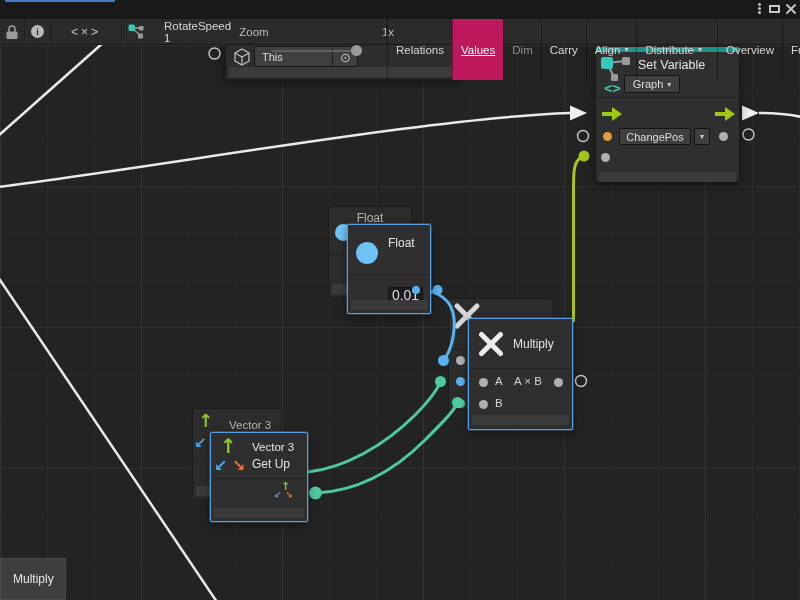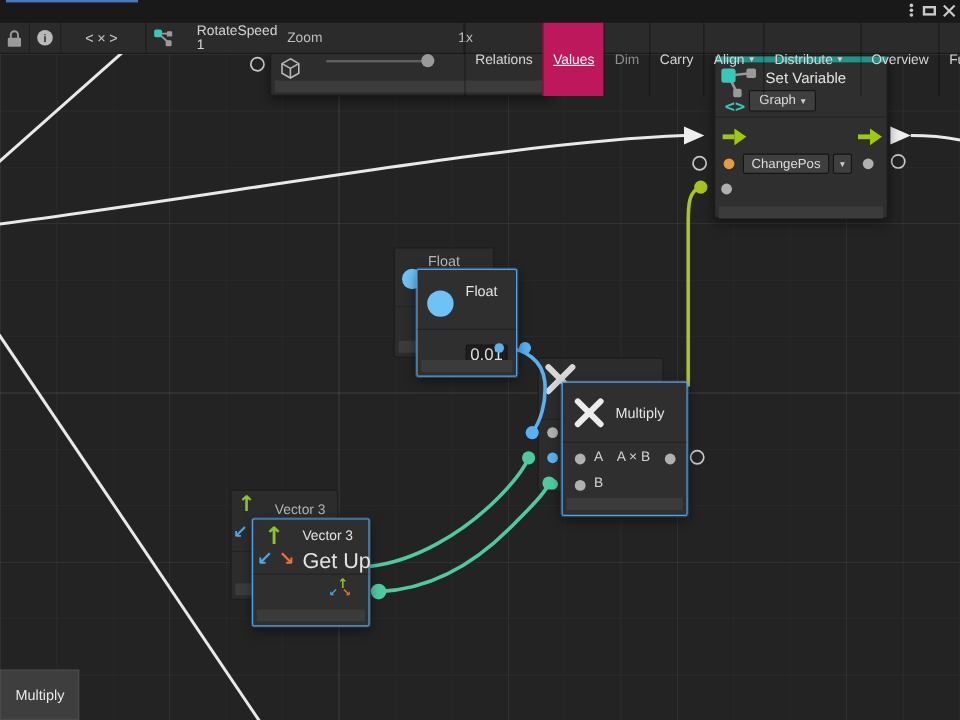--- a/index.html
+++ b/index.html
@@ -106,20 +106,25 @@
   <circle cx="583" cy="136" r="5.5" fill="none" stroke="#c9c9c9" stroke-width="1.4"></circle>
   <circle cx="748.5" cy="134.5" r="5.5" fill="none" stroke="#c9c9c9" stroke-width="1.4"></circle>
   <circle cx="581" cy="381" r="5.5" fill="none" stroke="#c9c9c9" stroke-width="1.4"></circle>
 </svg>
 
 <div class="node" style="left:225px;top:44px;width:235px;height:36px;background:#2d2d2d;">
   <svg class="abs" style="left:7px;top:3px;" width="18" height="18" viewBox="0 0 18 18">
     <polygon points="9,1 16,5 16,13 9,17 2,13 2,5" fill="none" stroke="#b9b9b9" stroke-width="1.3"></polygon>
     <path d="M2 5 L9 9 L16 5 M9 9 L9 17" fill="none" stroke="#b9b9b9" stroke-width="1.3"></path>
   </svg>
+  <div class="field" style="left:28px;top:1px;width:104px;height:21px;justify-content:flex-start;padding-left:7px;">
+    <span>This</span>
+    <span class="abs" style="right:6px;top:3px;font-size:13px;color:#c3c3c3;font-family:'DejaVu Sans',sans-serif;">⊙</span>
+    <div class="abs" style="right:24px;top:1px;width:1px;height:17px;background:#1c1c1c;"></div>
+  </div>
   <div class="footer" style="top:22px;"></div>
 </div>
 
 <div class="node" style="left:595px;top:46px;width:145px;height:136px;">
   <div class="abs" style="left:0;top:0;width:100%;height:5px;background:#20938a;"></div>
   <svg class="abs" style="left:5px;top:8px;" width="32" height="40" viewBox="0 0 32 40">
     <line x1="6" y1="8" x2="24" y2="6" stroke="#9a9a9a" stroke-width="2"></line>
     <line x1="6" y1="8" x2="13" y2="22" stroke="#9a9a9a" stroke-width="2"></line>
     <rect x="0" y="2" width="12" height="12" rx="2.5" fill="#38c8ba"></rect>
     <rect x="21" y="2" width="8" height="8" rx="1.5" fill="#9a9a9a"></rect>
@@ -177,21 +182,21 @@
   <div class="port p-gray" style="left:9.5px;top:80.5px;"></div>
   <div class="ntitle" style="left:26px;top:78px;font-size:11.5px;color:#d3d3d3;">B</div>
   <div class="footer" style="bottom:4px;"></div>
 </div>
 
 <div class="node selected" style="left:210px;top:432px;width:98px;height:90px;">
   <span class="arrowglyph" style="left:9px;top:3px;font-size:20px;color:#8bc727;">↑</span>
   <span class="arrowglyph" style="left:3px;top:25px;font-size:16px;color:#4da6e8;">↙</span>
   <span class="arrowglyph" style="left:21px;top:25px;font-size:16px;color:#f0703c;">↘</span>
   <div class="ntitle" style="left:41px;top:8px;font-size:11.5px;">Vector 3</div>
-  <div class="ntitle" style="left:41px;top:24px;font-size:18px;">Get Up</div>
+  <div class="ntitle" style="left:41px;top:24px;font-size:12px;">Get Up</div>
   <div class="divline" style="top:45px;"></div>
   <span class="arrowglyph" style="left:70px;top:48px;font-size:11px;color:#8bc727;">↑</span>
   <span class="arrowglyph" style="left:63px;top:58px;font-size:9px;color:#4da6e8;">↙</span>
   <span class="arrowglyph" style="left:74px;top:58px;font-size:9px;color:#f0703c;">↘</span>
   <div class="footer" style="bottom:3px;"></div>
 </div>
 
 <div class="abs tooltip">
   <span>Multiply</span>
 </div>

